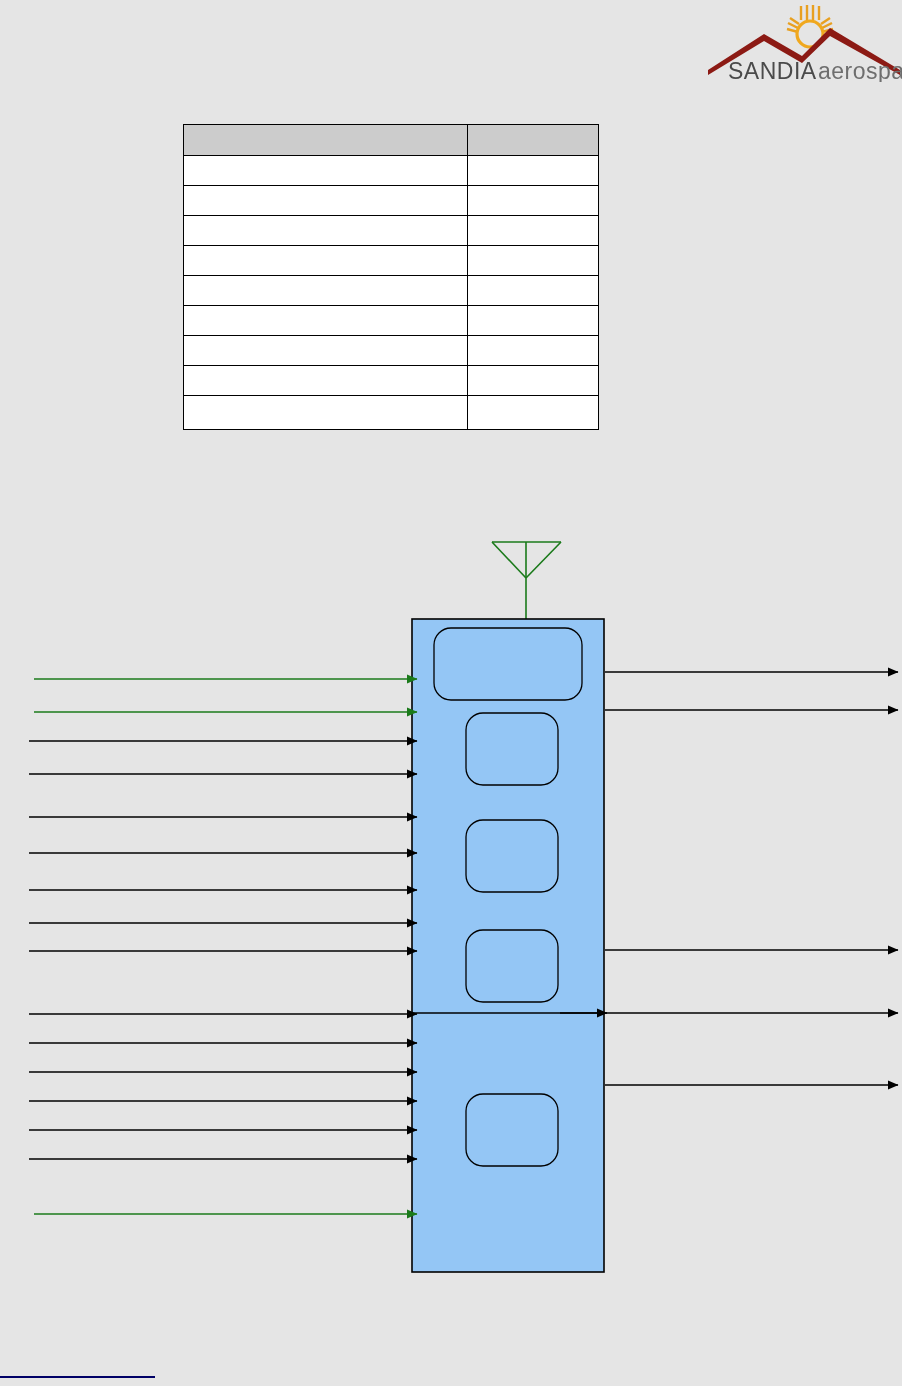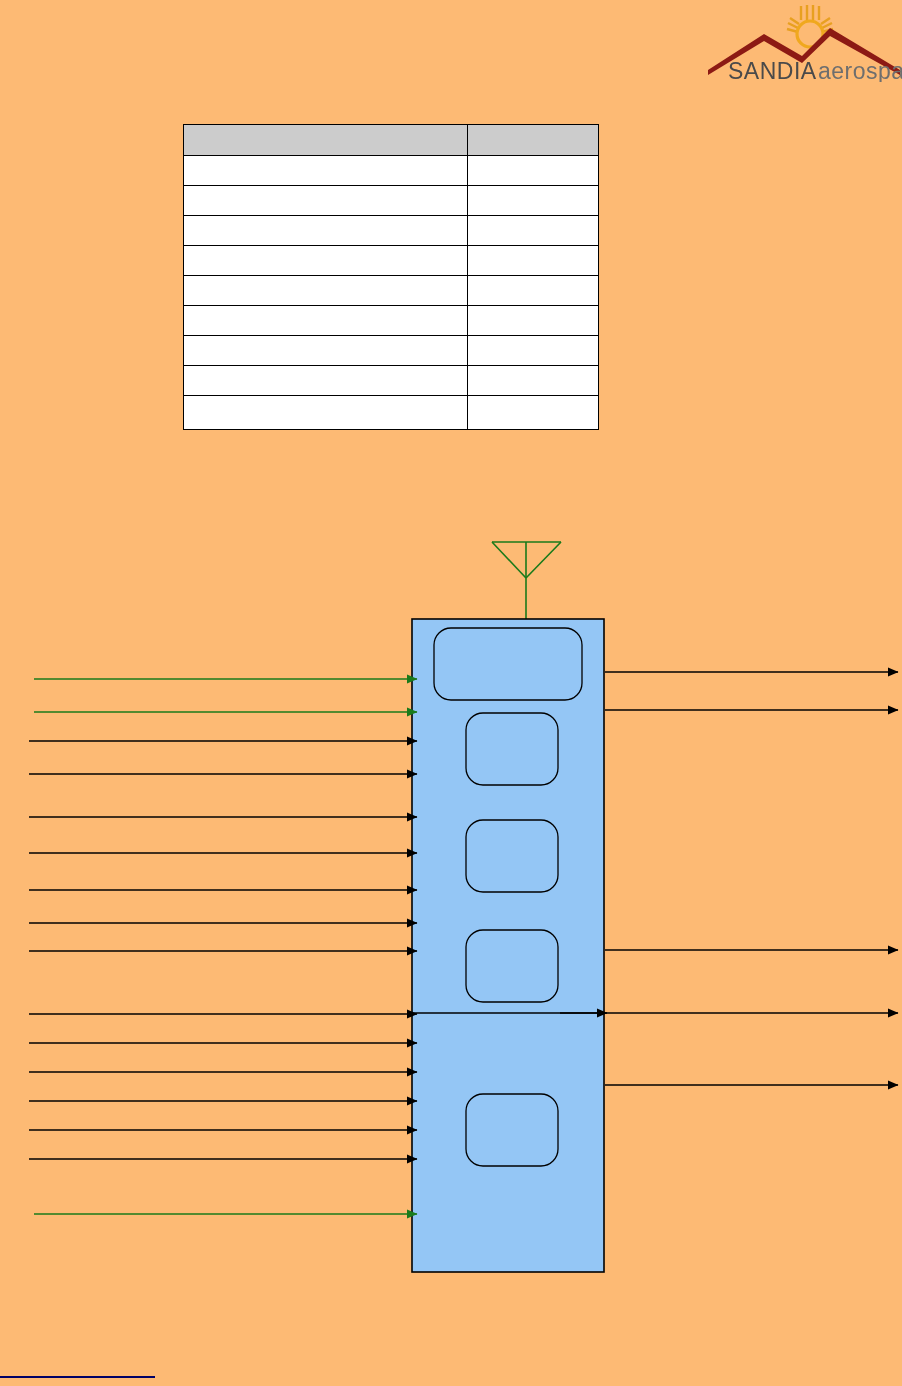--- a/index.html
+++ b/index.html
@@ -10,21 +10,21 @@
   }
   body {
     font-family: "Liberation Sans", sans-serif;
     color: #000000;
   }
   #page {
     position: relative;
     width: 902px;
     height: 1386px;
     overflow: hidden;
-    background: #fdba74;
+    background: #e5e5e5;
   }
 
   
   #logo {
     position: absolute;
     left: 706px;
     top: 4px;
     width: 196px;
     height: 78px;
   }

